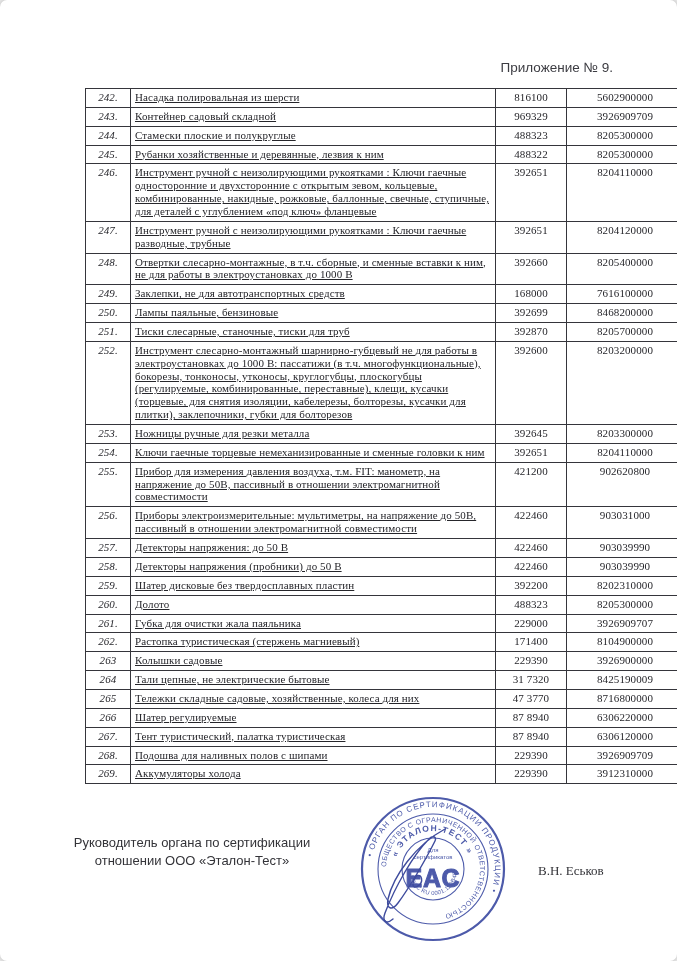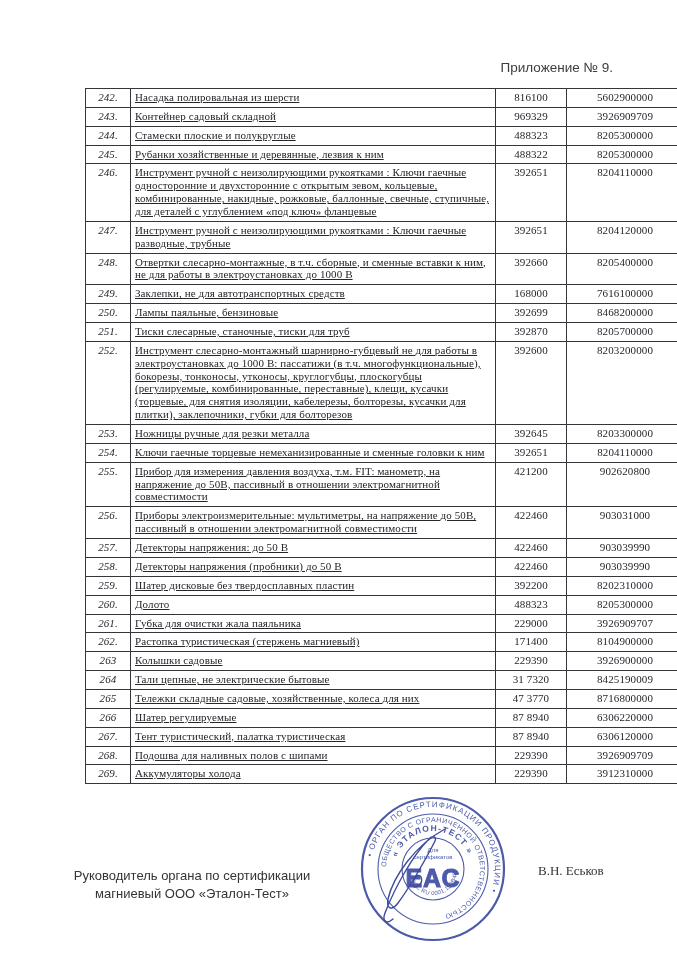--- a/index.html
+++ b/index.html
@@ -1,38 +1,39 @@
 <!DOCTYPE html>
 <html><head>
 <meta charset="utf-8">
 <style>
   html,body{margin:0;padding:0;background:#e9e9e9;}
   .page{
     position:relative;width:677px;height:961px;background:#ffffff;
     font-family:"Liberation Serif",serif;color:#26262b;overflow:hidden;
     box-shadow:0 0 4px rgba(0,0,0,.2);
+    border-radius:7px;
   }
   .appendix{
     position:absolute;top:60px;right:64px;
     font-family:"Liberation Sans",sans-serif;font-size:13.5px;color:#3c3c42;
   }
   table.products{
     position:absolute;left:85px;top:88px;width:563px;
     border-collapse:collapse;table-layout:fixed;
   }
   table.products td{
     border:1px solid #35353b;font-size:11px;line-height:1.17;
     vertical-align:top;padding:2px 4px 3px;letter-spacing:.1px;
   }
   td.c-num{width:36px;text-align:center;padding-left:1px;padding-right:1px;font-style:italic;}
   td.c-desc{width:356px;text-decoration:underline;}
   td.c-code1{width:62px;text-align:center;vertical-align:middle;letter-spacing:.4px;}
   td.c-code2{width:108px;text-align:center;letter-spacing:.4px;}
   .role{
-    position:absolute;left:58px;top:867px;width:268px;text-align:center;
+    position:absolute;left:58px;top:834px;width:268px;text-align:center;
     font-family:"Liberation Sans",sans-serif;font-size:13px;line-height:1.35;color:#333338;
   }
   .name{
     position:absolute;left:538px;top:863px;
     font-family:Liberation Serif, serif;font-size:13px;color:#333338;
   }
   .stamp{position:absolute;left:357px;top:793px;width:152px;height:152px;}
   .stamp svg{display:block;width:152px;height:152px;opacity:.92;}
 </style>
 </head>
@@ -210,21 +211,21 @@
       <td class="c-num">269.</td>
       <td class="c-desc">Аккумуляторы холода</td>
       <td class="c-code1">229390</td>
       <td class="c-code2">3912310000</td>
     </tr>
       </tbody>
   </table>
 
   <div class="role">
     <div>Руководитель органа по сертификации</div>
-    <div>магниевый ООО «Эталон-Тест»</div>
+    <div>отношении ООО «Эталон-Тест»</div>
   </div>
 
   <div class="stamp">
     <svg viewBox="0 0 152 152" xmlns="http://www.w3.org/2000/svg">
       <defs>
         <path id="ring1" d="M 14,76 A 62,62 0 1 1 138,76 A 62,62 0 1 1 14,76"></path>
         <path id="ring2" d="M 29,76 A 47,47 0 1 1 123,76 A 47,47 0 1 1 29,76"></path>
         <path id="ring3t" d="M 38,76 A 38,38 0 1 1 114,76"></path>
         <path id="ring3b" d="M 52,78 A 24,24 0 0 0 100,78"></path>
       </defs>

